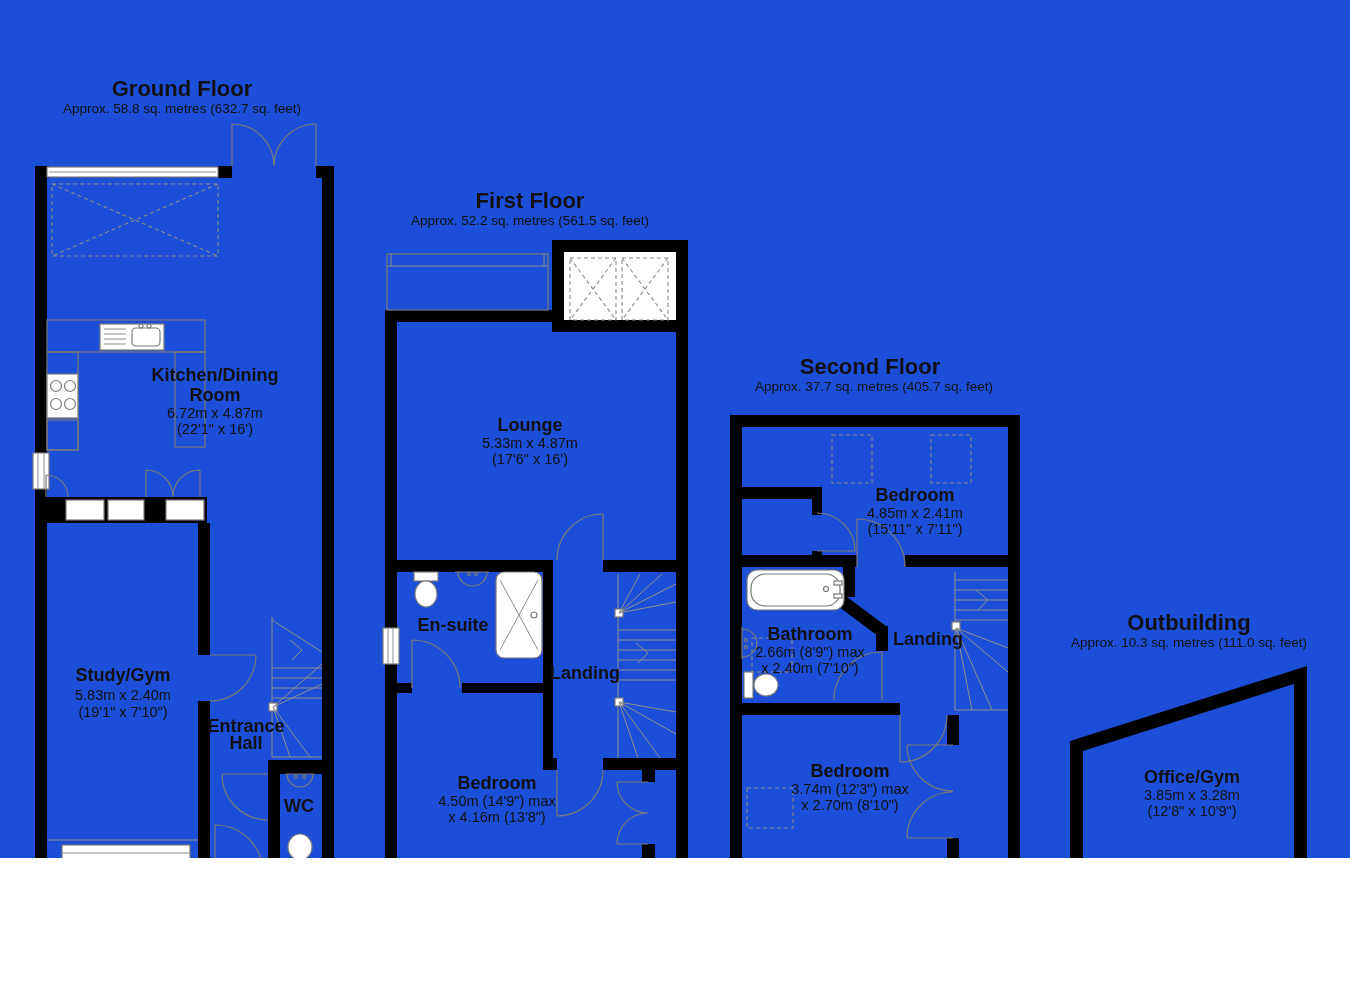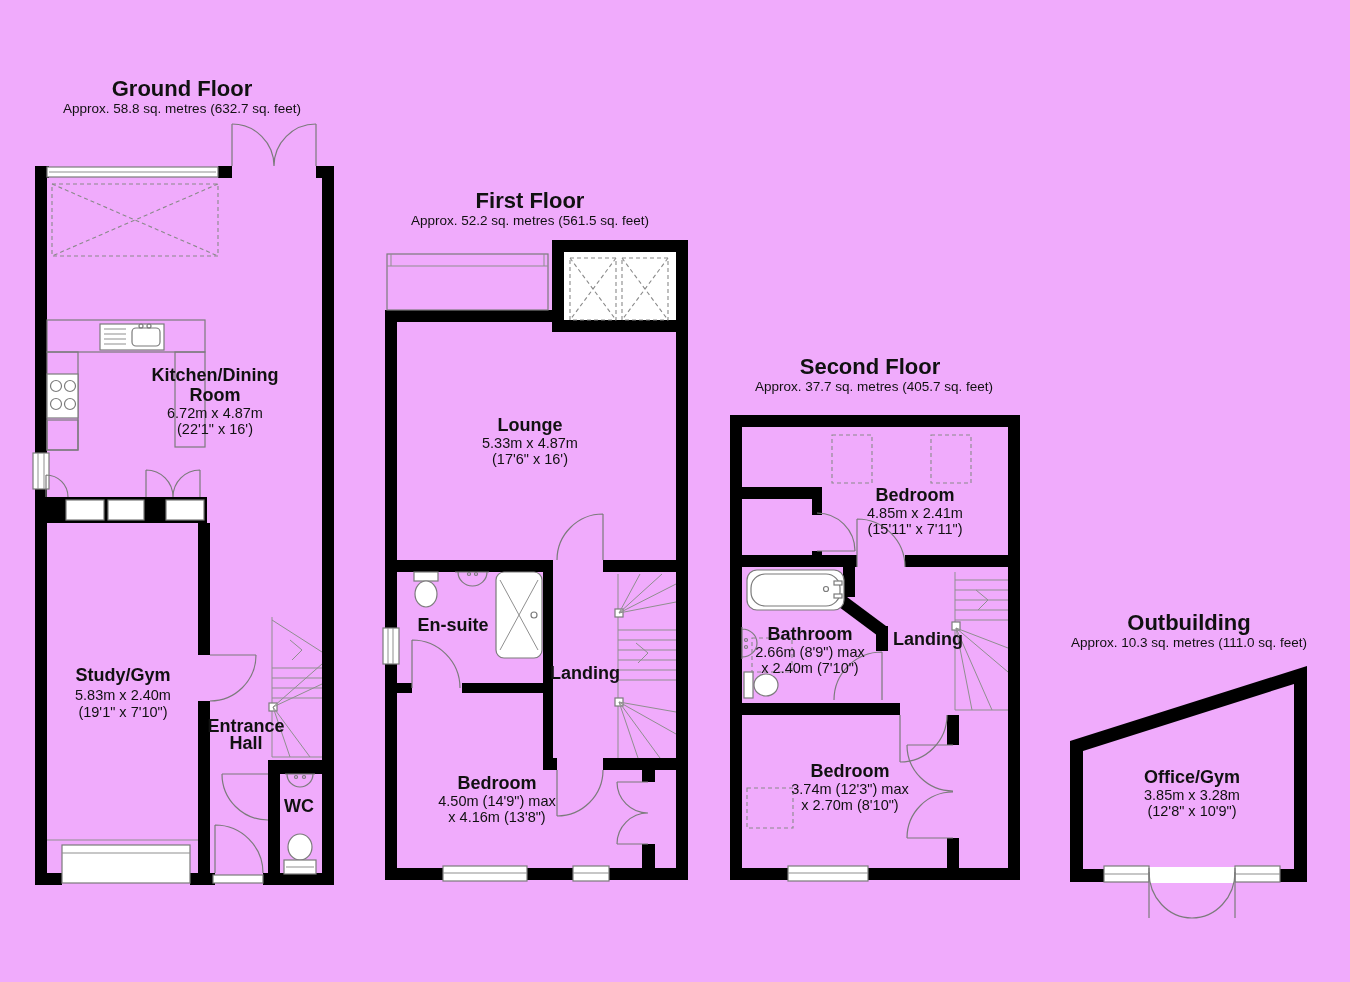--- a/index.html
+++ b/index.html
@@ -1,16 +1,16 @@
 <!DOCTYPE html>
 <html><head>
 <meta charset="utf-8">
 <style>
   html,body{margin:0;padding:0;background:#fff;}
-  .page{width:1350px;height:982px;position:relative;background:#f0abfc;}
+  .page{width:1350px;height:858px;position:relative;background:#1d4ed8;}
   svg text{font-family:"Liberation Sans",sans-serif;fill:#111;}
   .ctr{text-anchor:middle;}
   .t-title{font-size:22px;font-weight:bold;}
   .t-sub{font-size:13.5px;}
   .t-room{font-size:18px;font-weight:bold;}
   .t-dim{font-size:14.5px;}
   .wall{fill:#000;stroke:none;}
   .ln{fill:none;stroke:#7b7b7b;stroke-width:1.2;}
   .lnw{fill:#fff;stroke:#7b7b7b;stroke-width:1.2;}
   .lnt{fill:none;stroke:#8f8f8f;stroke-width:1;}

